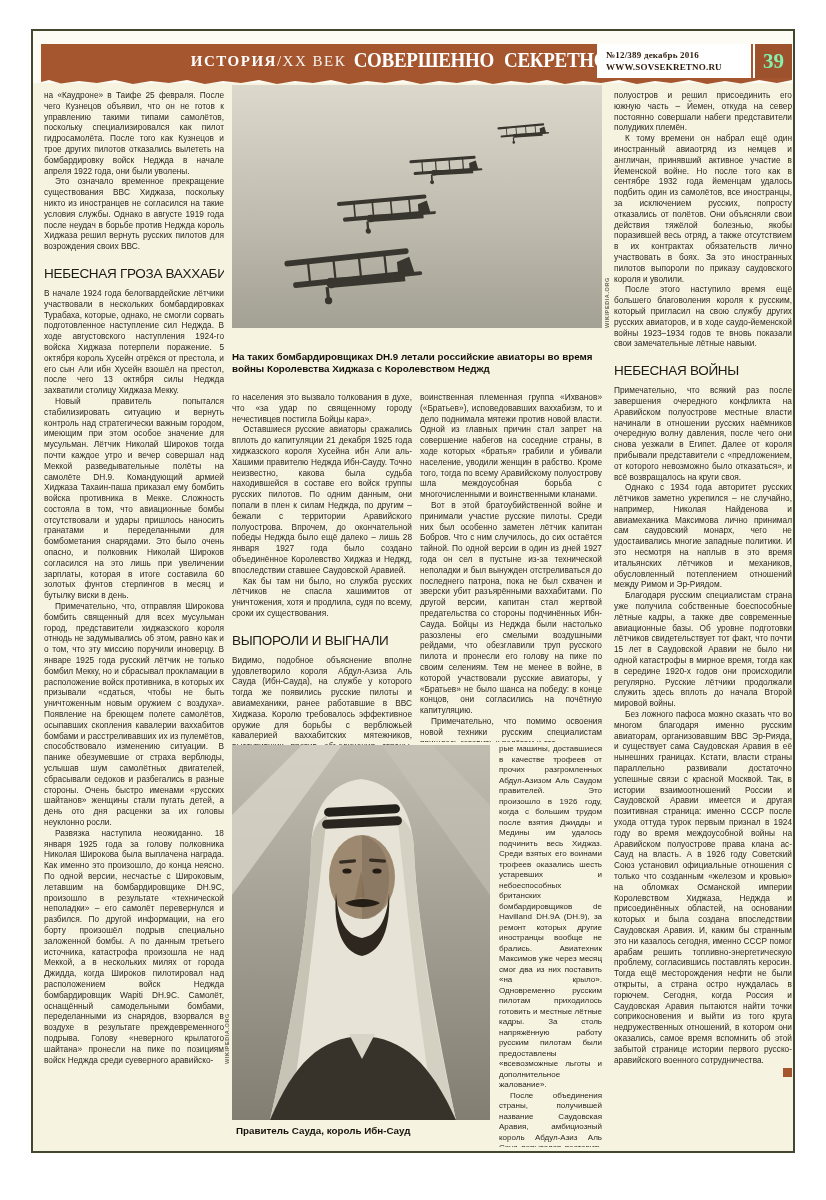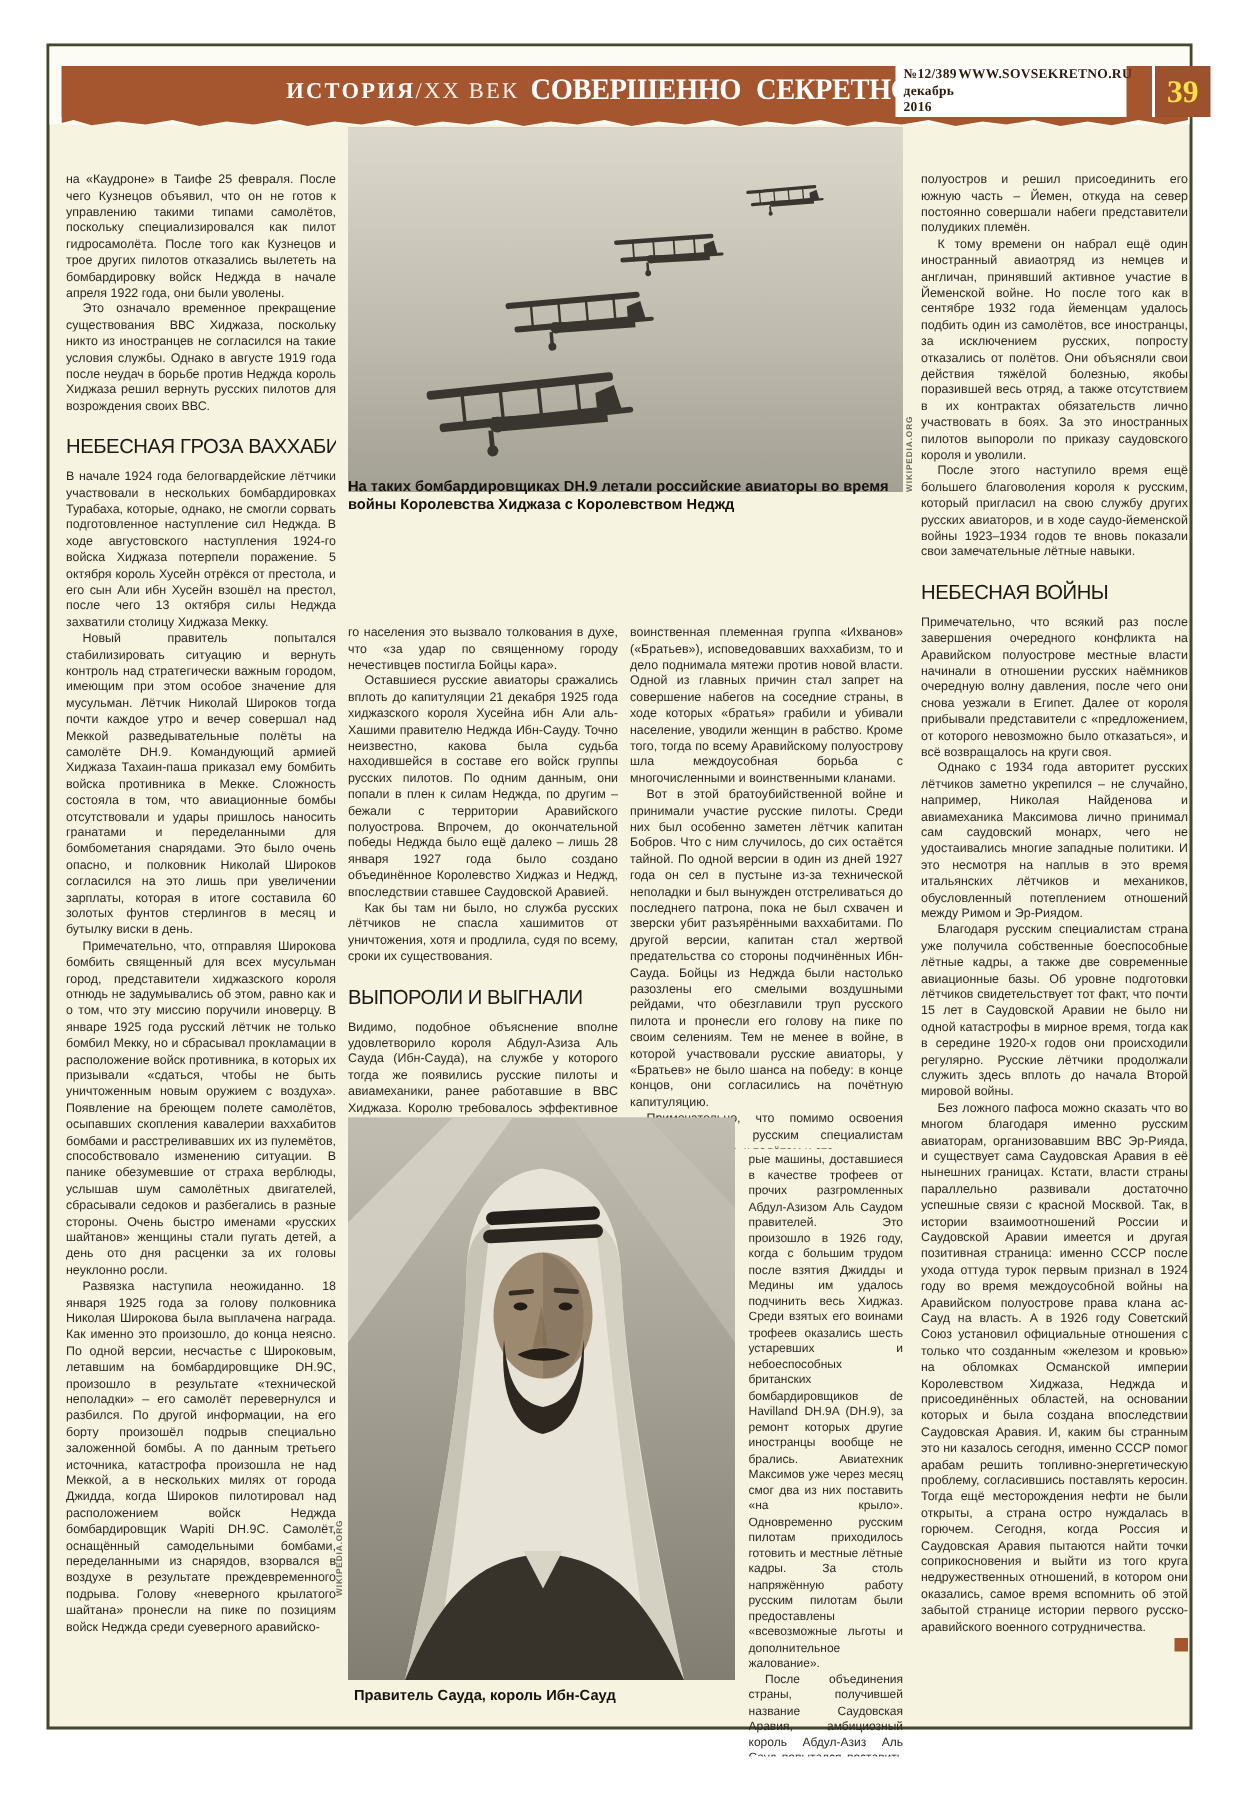--- a/index.html
+++ b/index.html
@@ -28,32 +28,32 @@
   .section-title .l { font-weight:normal; opacity:.92; }
   .logo {
     position:absolute; left:320px; top:0; width:240px; height:34px;
     display:flex; align-items:center; justify-content:center; gap:5px;
     font-weight:bold; font-size:19px; letter-spacing:-0.3px; white-space:nowrap;
     transform:scaleY(1.05);
   }
   .info-box {
     position:absolute; left:556px; top:0; width:154px; height:34px;
     background:#fff; color:#2e1b0c; font-weight:bold; font-size:9px;
-    display:flex; flex-direction:row; justify-content:center; gap:1px;
+    display:flex; flex-direction:column; justify-content:center; gap:1px;
     padding-left:9px; line-height:11px; letter-spacing:.2px;
   }
   .page-box {
     position:absolute; left:712px; top:0; width:39px; height:34px;
     background:#9d512c; border-left:2px solid #fff;
     display:flex; align-items:center; justify-content:center;
-    font-size:21px; font-weight:bold; color:#fde047;margin-left:15px;
+    font-size:21px; font-weight:bold; color:#86efac;
   }
   .textcol {
     position:absolute; font-size:8.3px; line-height:10.8px; color:#2b2822;
-    text-align:justify; overflow:hidden;margin-top:24px;
+    text-align:justify; overflow:hidden;
   }
   .textcol p { margin:0; }
   .textcol p + p { text-indent:11px; }
   h2.head {
     font-weight:400; font-size:13.5px; letter-spacing:-0.3px; color:#1c1a15;
     margin:14px 0 7px 0; line-height:15px; white-space:nowrap;
   }
   .photo { position:absolute; overflow:hidden; background:#b5b2a6; }
   .caption {
     position:absolute; font-weight:bold; font-size:9.8px; line-height:12.3px;
@@ -126,21 +126,21 @@
       </g>
     </defs>
     <rect width="370" height="243" fill="url(#sky)"></rect>
     <use href="#bp" transform="translate(290,48) scale(0.6) rotate(-5)"></use>
     <use href="#bp" transform="translate(212,84) scale(0.85) rotate(-4)"></use>
     <use href="#bp" transform="translate(152,128) scale(1.15) rotate(-5)"></use>
     <use href="#bp" transform="translate(118,190) scale(1.6) rotate(-6)"></use>
   </svg>
 </div>
 <div class="vcredit" style="left:604px; top:252px; height:76px;">WIKIPEDIA.ORG</div>
-<div class="caption" style="left:232px; top:319px; width:376px;">На таких бомбардировщиках DH.9 летали российские авиаторы во время войны Королевства Хиджаза с Королевством Неджд</div>
+<div class="caption" style="left:232px; top:351px; width:376px;">На таких бомбардировщиках DH.9 летали российские авиаторы во время войны Королевства Хиджаза с Королевством Неджд</div>
 
 <div class="textcol" style="left:44px; top:90px; width:180px; height:1057px;">
   <div>
       <p>на «Каудроне» в Таифе 25 февраля. После чего Кузнецов объявил, что он не готов к управлению такими типами самолётов, поскольку специализировался как пилот гидросамолёта. После того как Кузнецов и трое других пилотов отказались вылететь на бомбардировку войск Неджда в начале апреля 1922 года, они были уволены.</p>
       <p>Это означало временное прекращение существования ВВС Хиджаза, поскольку никто из иностранцев не согласился на такие условия службы. Однако в августе 1919 года после неудач в борьбе против Неджда король Хиджаза решил вернуть русских пилотов для возрождения своих ВВС.</p>
     </div>
   <h2 class="head">НЕБЕСНАЯ ГРОЗА ВАХХАБИТОВ</h2>
   <div>
       <p>В начале 1924 года белогвардейские лётчики участвовали в нескольких бомбардировках Турабаха, которые, однако, не смогли сорвать подготовленное наступление сил Неджда. В ходе августовского наступления 1924-го войска Хиджаза потерпели поражение. 5 октября король Хусейн отрёкся от престола, и его сын Али ибн Хусейн взошёл на престол, после чего 13 октября силы Неджда захватили столицу Хиджаза Мекку.</p>
       <p>Новый правитель попытался стабилизировать ситуацию и вернуть контроль над стратегически важным городом, имеющим при этом особое значение для мусульман. Лётчик Николай Широков тогда почти каждое утро и вечер совершал над Меккой разведывательные полёты на самолёте DH.9. Командующий армией Хиджаза Тахаин-паша приказал ему бомбить войска противника в Мекке. Сложность состояла в том, что авиационные бомбы отсутствовали и удары пришлось наносить гранатами и переделанными для бомбометания снарядами. Это было очень опасно, и полковник Николай Широков согласился на это лишь при увеличении зарплаты, которая в итоге составила 60 золотых фунтов стерлингов в месяц и бутылку виски в день.</p>

